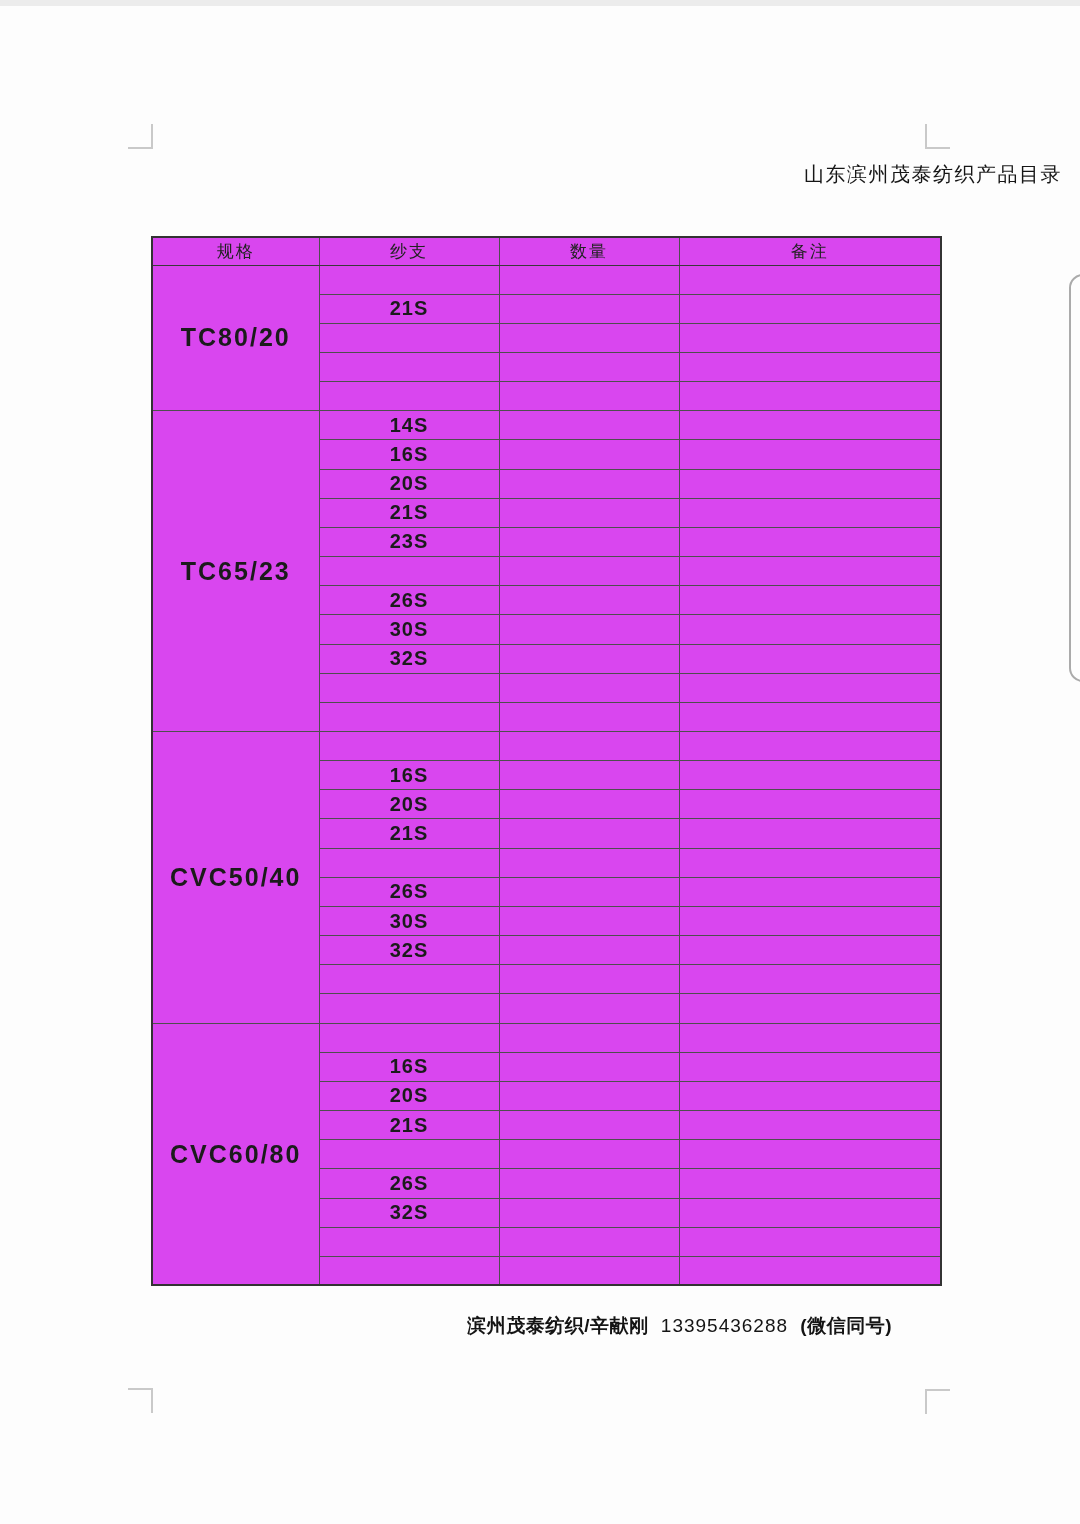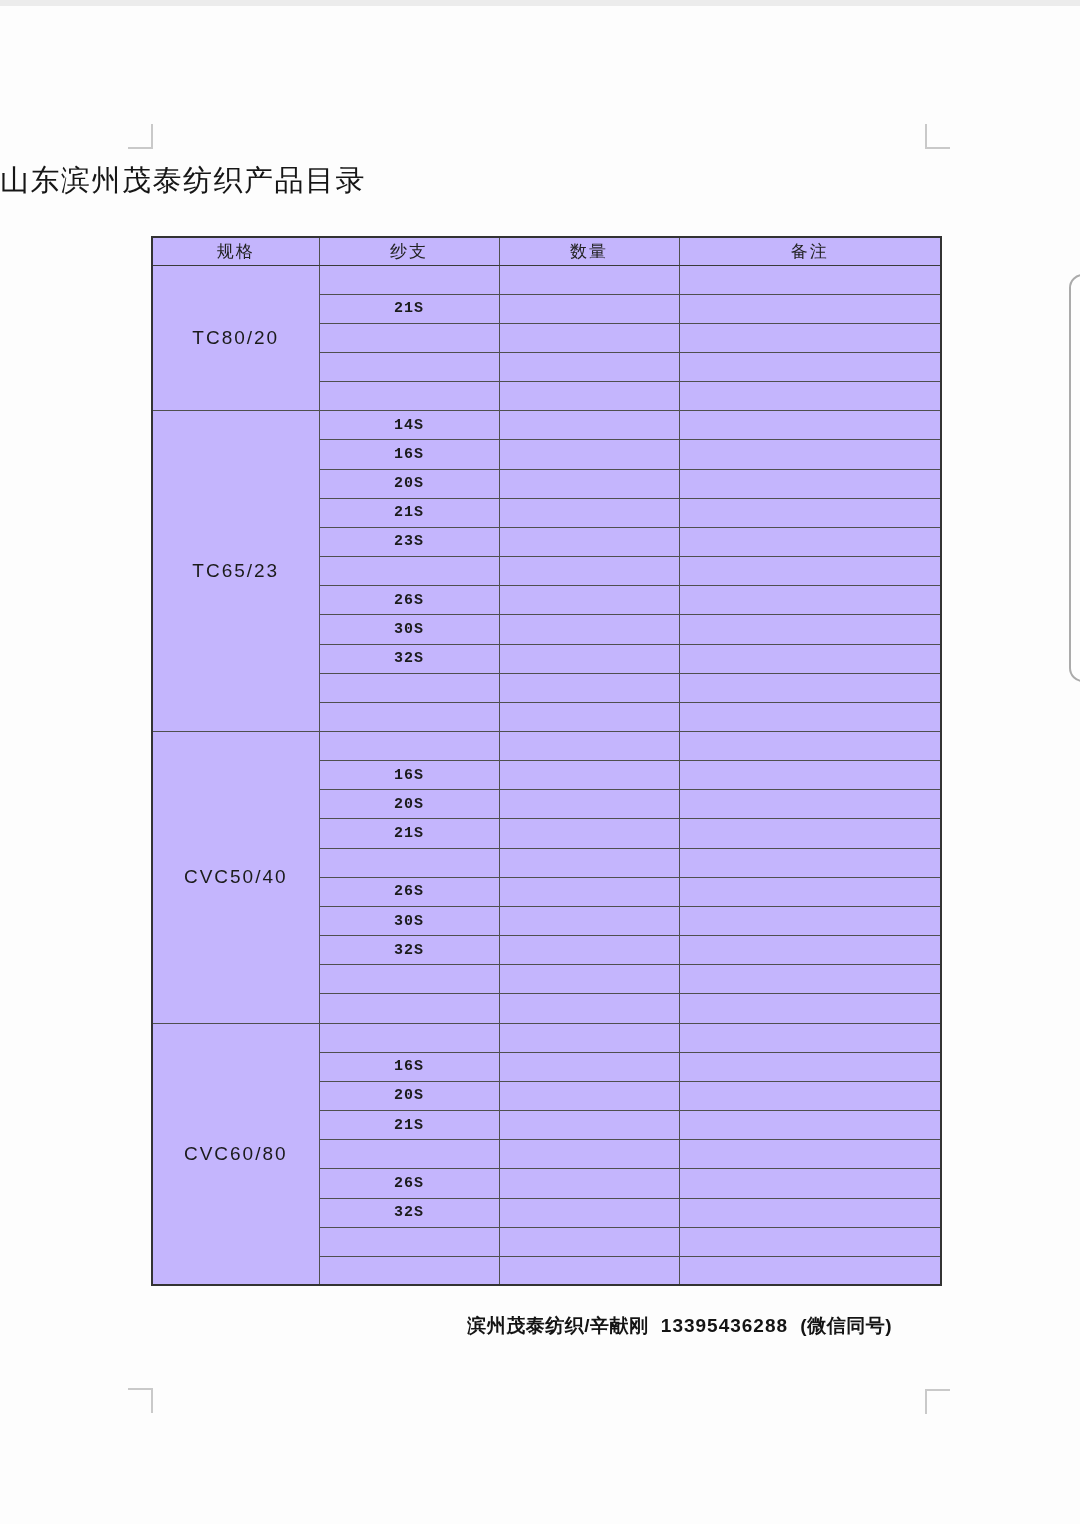--- a/index.html
+++ b/index.html
@@ -9,57 +9,57 @@
     background:#fdfdfd;
     font-family:"Liberation Sans","DejaVu Sans",sans-serif;
     position:relative;
   }
   .top-bar{
     position:absolute;left:0;top:0;width:1080px;height:6px;
     background:#ececec;
   }
   .page-title{
     position:absolute;left:0;top:161px;width:1062px;
-    text-align:left;
-    font-size:29px;letter-spacing:1.5px;color:#161616;
+    text-align:right;
+    font-size:20px;letter-spacing:1.5px;color:#161616;
     white-space:nowrap;
   }
   table.catalog-table{
     position:absolute;left:151px;top:236px;
     width:789px;
     border-collapse:collapse;table-layout:fixed;
     border:2px solid #333;
-    background:#c4b5fd;
+    background:#d946ef;
   }
   .catalog-table th,.catalog-table td{
     border:1px solid #4f4f4f;
     padding:0;margin:0;
     text-align:center;vertical-align:middle;
     overflow:hidden;
   }
   .catalog-table thead tr{height:28px;}
   .catalog-table tbody tr{height:29.17px;}
   .catalog-table th{
     font-weight:400;font-size:17px;letter-spacing:2px;color:#222;
     border-bottom:1.5px solid #3a3a3a;
   }
   .spec-cell{
-    font-weight:400;font-size:19px;letter-spacing:2px;color:#1b1b1b;
+    font-weight:700;font-size:25px;letter-spacing:2px;color:#1b1b1b;
   }
   .yarn-cell{
-    font-weight:700;font-size:15px;letter-spacing:1px;color:#1b1b1b;font-family:Liberation Mono, monospace;
+    font-weight:700;font-size:20px;letter-spacing:1px;color:#1b1b1b;
   }
   .footer-line{
     position:absolute;top:1313px;left:151px;width:741px;
     text-align:right;
     font-size:19px;color:#141414;
     white-space:nowrap;
   }
   .footer-line .contact{font-weight:600;letter-spacing:0.5px;text-align:right;}
-  .footer-line .phone{font-weight:700;margin:12px 7px;letter-spacing:1px;}
+  .footer-line .phone{font-weight:400;margin:12px 7px;letter-spacing:1px;}
   .footer-line .wechat{font-weight:700;letter-spacing:0.5px;}
   .scroll-handle{
     position:absolute;left:1069px;top:274px;width:30px;height:408px;
     box-sizing:border-box;
     border:2px solid #ababab;border-radius:14px;
     background:#fefefe;
   }
   .crop{position:absolute;width:25px;height:25px;box-sizing:border-box;}
   .crop-tl{left:128px;top:124px;border-right:2px solid #c9c9c9;border-bottom:2px solid #c9c9c9;}
   .crop-tr{left:925px;top:124px;border-left:2px solid #c9c9c9;border-bottom:2px solid #c9c9c9;}

